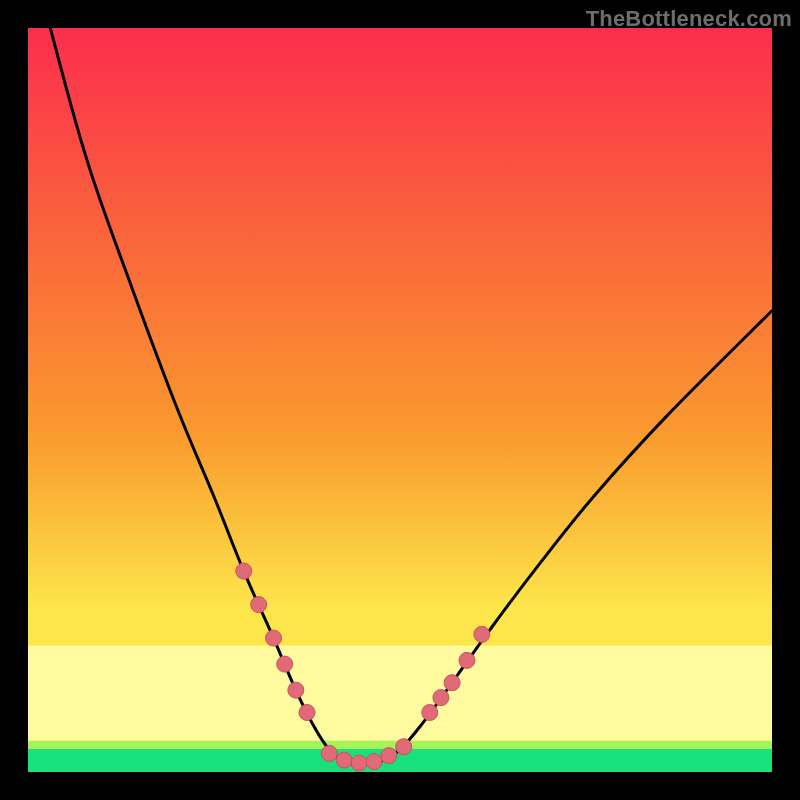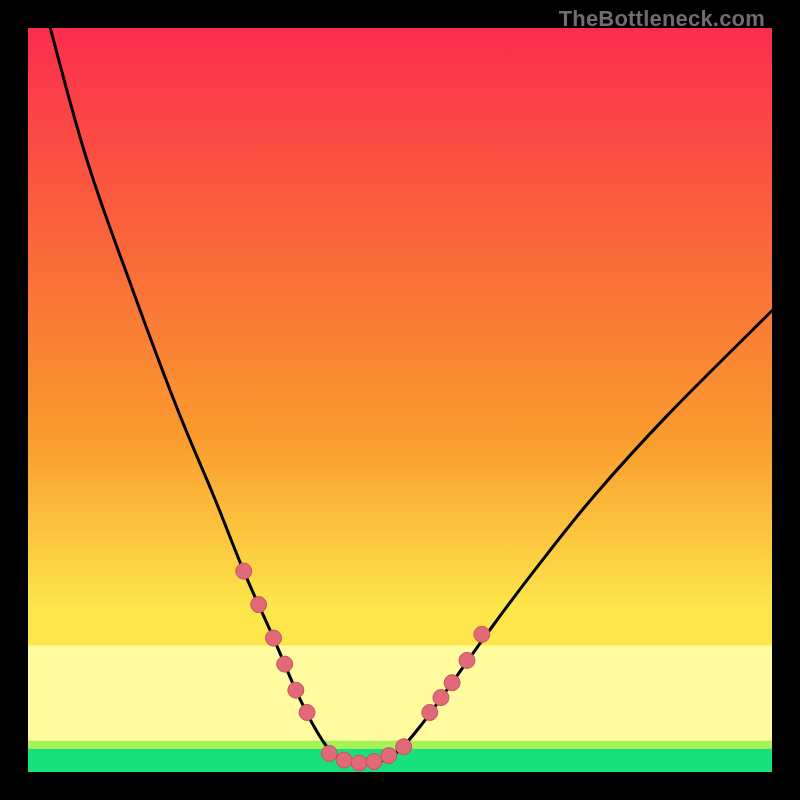--- a/index.html
+++ b/index.html
@@ -11,21 +11,21 @@
     overflow: hidden;
   }
   .chart-wrapper {
     position: relative;
     width: 800px;
     height: 800px;
   }
   .watermark {
     position: absolute;
     top: 6px;
-    right: 35px;
+    right: 8px;
     font-family: Arial, Helvetica, sans-serif;
     font-size: 22px;
     font-weight: 600;
     color: #6d6d6d;
     letter-spacing: 0.2px;
     z-index: 10;
     user-select: none;
   }
   svg.plot {
     position: absolute;

